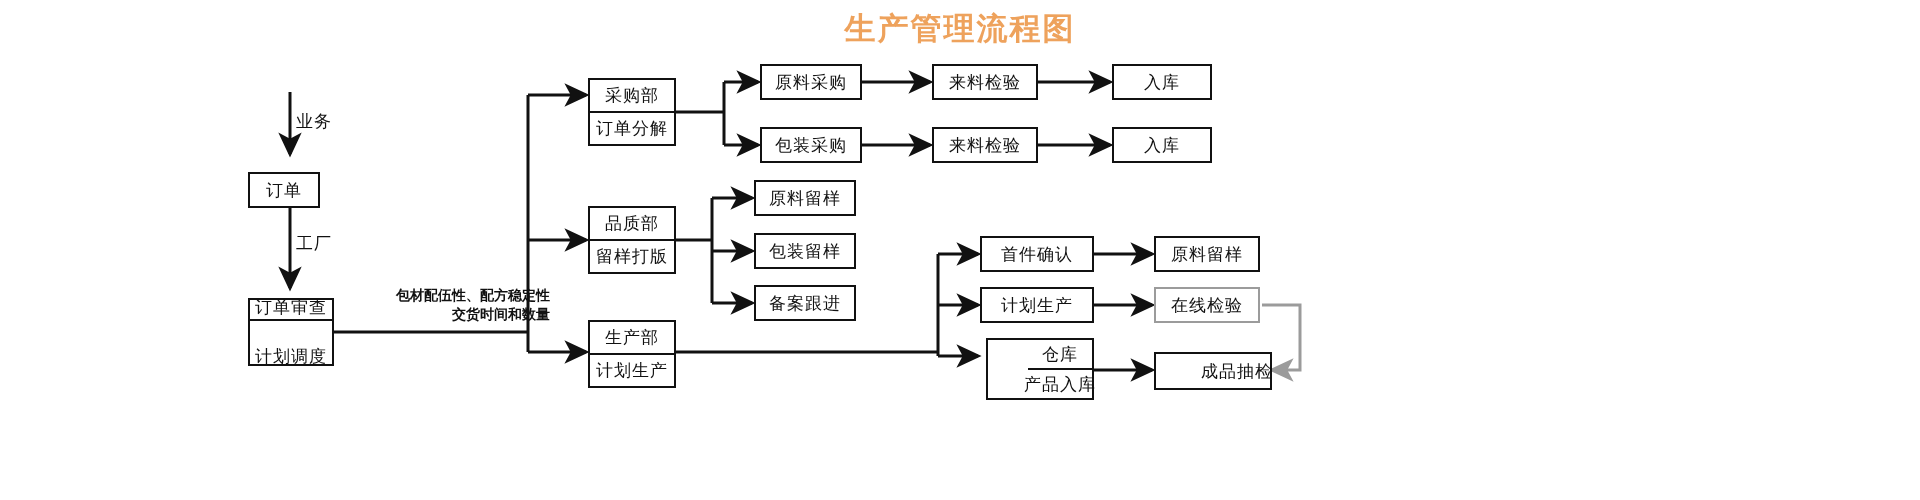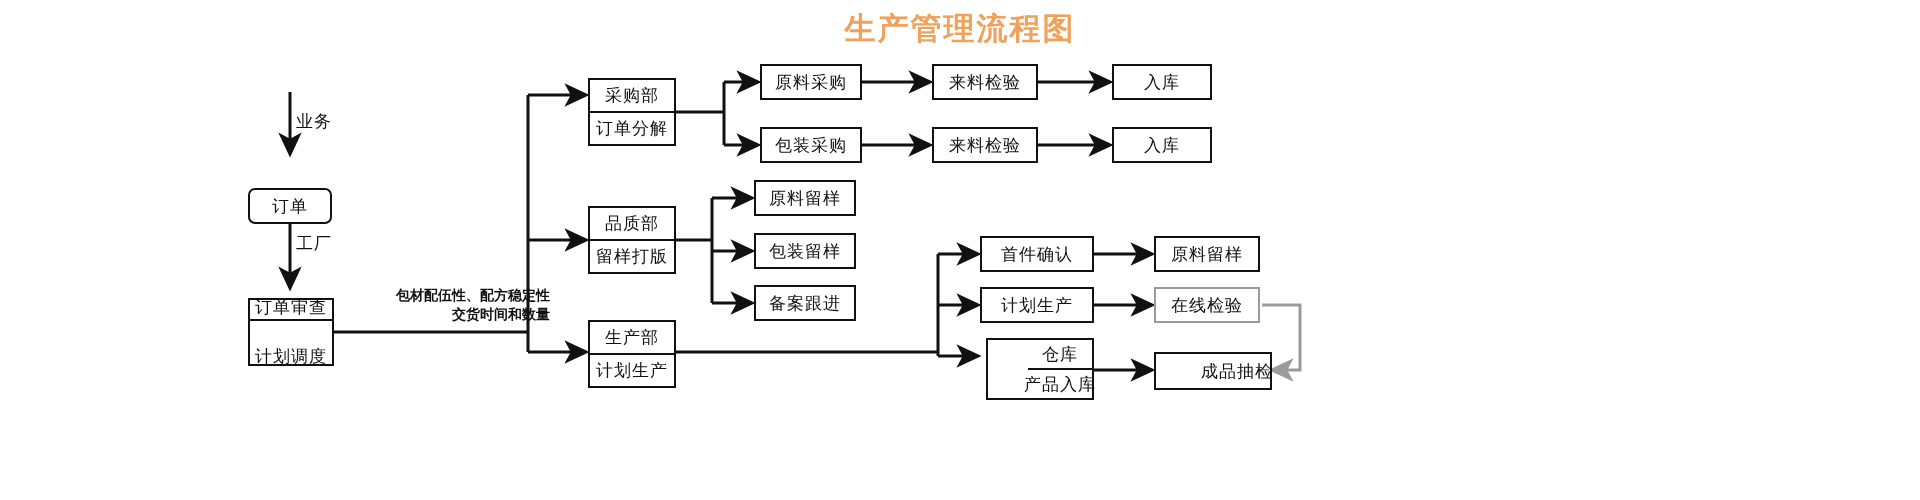--- a/index.html
+++ b/index.html
@@ -133,21 +133,21 @@
   </svg>
 
   <div class="edgelabel" style="left:296px;top:110px;">业务</div>
   <div class="edgelabel" style="left:296px;top:232px;">工厂</div>
 
   <div class="annot" style="left:340px;top:286px;width:210px;">
     <div>包材配伍性、配方稳定性</div>
     <div>交货时间和数量</div>
   </div>
 
-  <div class="node" style="left:248px;top:188px;width:84px;height:36px;border-radius:7px;">
+  <div class="node" style="left:248px;top:172px;width:72px;height:36px;">
     <div class="cell">订单</div>
   </div>
 
   <div class="node two" style="left:248px;top:298px;width:86px;height:68px;gap:24px;">
     <div class="cell">订单审查</div>
     <div class="cell">计划调度</div>
   </div>
 
   <div class="node two" style="left:588px;top:78px;width:88px;height:68px;">
     <div class="cell">采购部</div>

